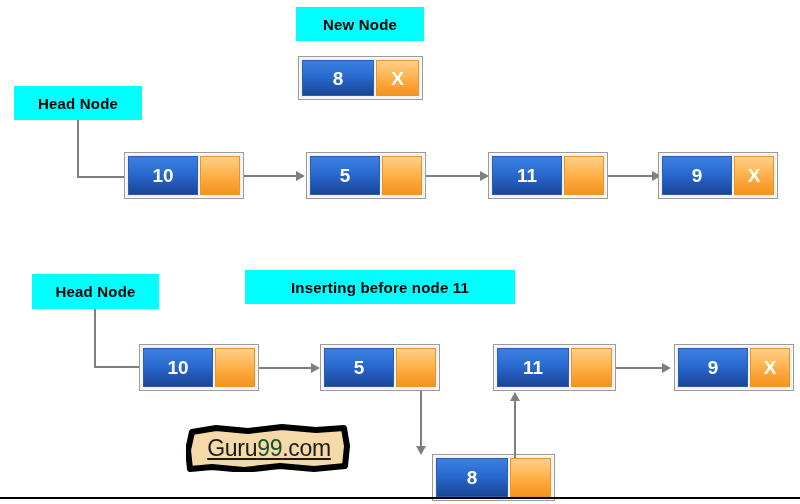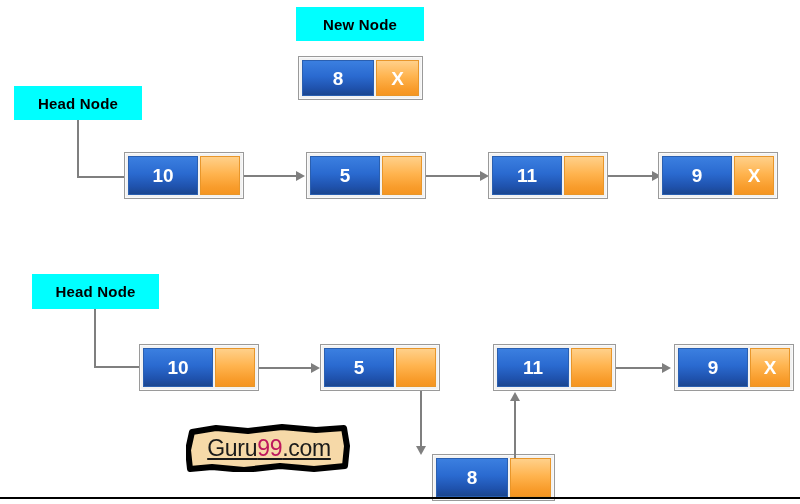--- a/index.html
+++ b/index.html
@@ -122,21 +122,21 @@
     height: 48px;
     display: flex;
     align-items: center;
     justify-content: center;
     font-family: "Liberation Sans", sans-serif;
     font-size: 23px;
     letter-spacing: -0.3px;
     color: #1a1a1a;
     text-decoration: underline;
   }
-  .wm-red { color: #be185d; }
+  .wm-red { color: #14532d; }
 
   
   .bottom-rule {
     position: absolute;
     left: 0;
     top: 497px;
     width: 800px;
     height: 2px;
     background: #000000;
   }
@@ -188,20 +188,23 @@
 
   <div class="node" style="left:658px; top:152px; width:120px; height:47px;">
     <div class="cell data" style="width:70px; height:100%;">9</div>
     <div class="cell ptr" style="width:40px; height:100%;">X</div>
   </div>
 
   <div class="label-box" style="left:32px; top:274px; width:127px; height:35px;">
     <span>Head Node</span>
   </div>
 
+  <div class="label-box" style="left:245px; top:270px; width:270px; height:34px;">
+    <span>Inserting before node 11</span>
+  </div>
 
   <div class="vline" style="left:94px; top:309px; height:59px;"></div>
   <div class="hline" style="left:94px; top:366px; width:46px;"></div>
 
   <div class="node" style="left:139px; top:344px; width:120px; height:47px;">
     <div class="cell data" style="width:70px; height:100%;">10</div>
     <div class="cell ptr" style="width:40px; height:100%;"></div>
   </div>
 
   <div class="hline" style="left:259px; top:367px; width:54px;"></div>

